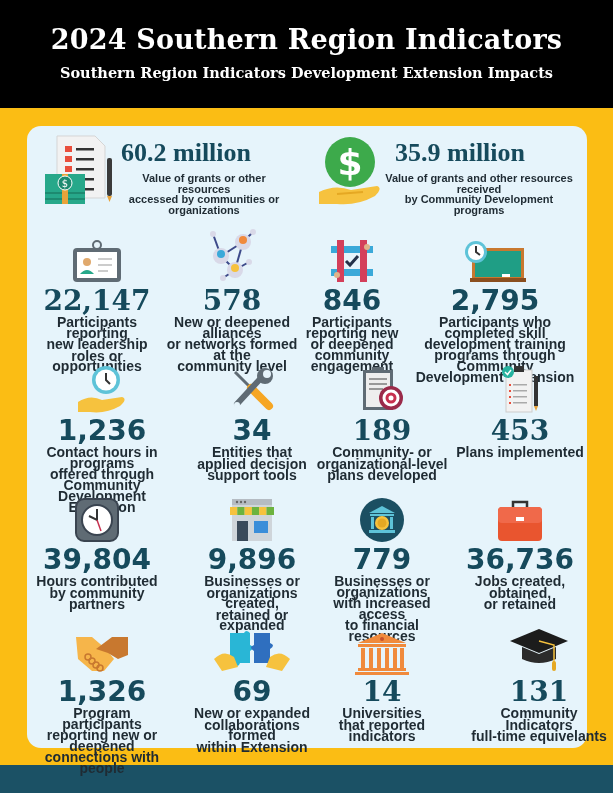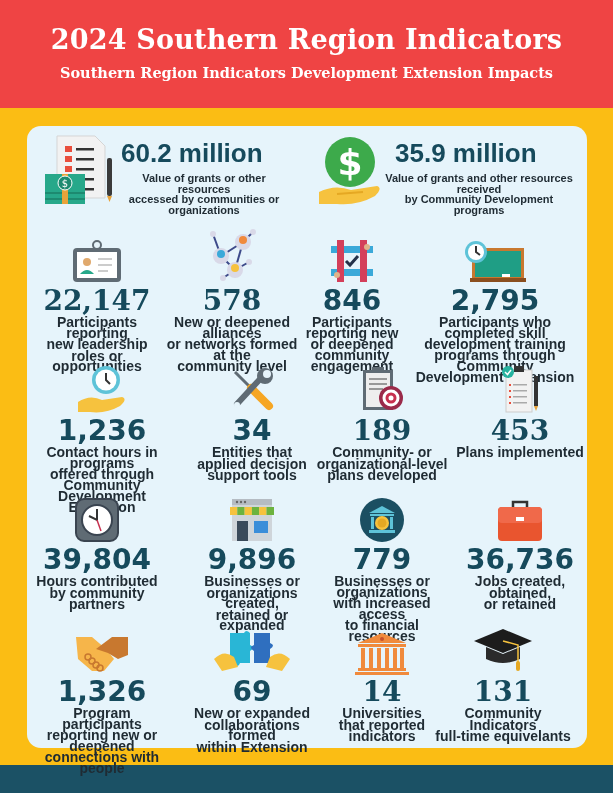--- a/index.html
+++ b/index.html
@@ -1,25 +1,25 @@
 <!DOCTYPE html>
 <html><head>
 <meta charset="utf-8">
 <style>
   * { box-sizing: border-box; margin: 0; padding: 0; }
   html, body { width: 613px; height: 793px; overflow: hidden; }
   body { background: #1b5165; font-family: "Liberation Sans", sans-serif; position: relative; }
-  .header { position: absolute; left: 0; top: 0; width: 613px; height: 108px; background: #ef4444; text-align: center; }
+  .header { position: absolute; left: 0; top: 0; width: 613px; height: 108px; background: #000000; text-align: center; }
   .title { font-family: "DejaVu Serif", serif; font-weight: bold; color: #fff; font-size: 27px; padding-top: 24px; letter-spacing: 0.2px; }
   .subtitle { font-family: "DejaVu Serif", serif; font-weight: bold; color: #fff; font-size: 14.5px; margin-top: 9px; }
   .band { position: absolute; left: 0; top: 108px; width: 613px; height: 657px; background: #fbbd14; }
   .footer { position: absolute; left: 0; top: 765px; width: 613px; height: 28px; background: #1b5165; }
   .panel { position: absolute; left: 27px; top: 126px; width: 560px; height: 622px; background: #e6f4fb; border-radius: 14px; }
   .big { position: absolute; }
-  .big .num { font-family: Liberation Sans, sans-serif; font-weight: bold; color: #164a5c; font-size: 26px; white-space: nowrap; }
+  .big .num { font-family: Liberation Serif, serif; font-weight: bold; color: #164a5c; font-size: 26px; white-space: nowrap; }
   .big .desc { font-family: "Liberation Sans", sans-serif; font-weight: bold; color: #1f2b33; font-size: 11px; line-height: 10.5px; text-align: center; }
   .cell { position: absolute; width: 140px; text-align: center; }
   .cell .icon { height: 62px; display: flex; align-items: flex-end; justify-content: center; }
   .cell .num { font-family: "DejaVu Serif", serif; font-weight: bold; color: #164a5c; font-size: 28px; line-height: 30px; margin-top: 2px; }
   .cell .num.sans { font-family: "DejaVu Sans", sans-serif; }
   .cell .desc { font-family: "Liberation Sans", sans-serif; font-weight: bold; color: #1f2b33; font-size: 14px; line-height: 10.5px; margin-top: 1px; }
   svg { display: block; }
 </style>
 </head>
 <body>
@@ -362,21 +362,21 @@
           </g>
           <rect x="4" y="37" width="48" height="3" fill="#f08a3c"></rect>
           <rect x="1" y="41" width="54" height="3" fill="#f08a3c"></rect>
         </svg>
     </div>
     <div class="num">14</div>
     <div class="desc">Universities</div>
     <div class="desc">that reported</div>
     <div class="desc">indicators</div>
   </div>
-  <div class="cell" style="left:406px;top:487px;">
+  <div class="cell" style="left:442px;top:487px;">
     <div class="icon">
       <svg width="62" height="48" viewBox="0 0 62 48">
           <path d="M2 14 L31 2 L60 14 L31 26 Z" fill="#1c1c1c"></path>
           <path d="M14 20 L14 32 Q31 40 48 32 L48 20 L31 27 Z" fill="#2b2b2b"></path>
           <path d="M31 14 L46 18 L46 36" stroke="#f6c23e" stroke-width="1.5" fill="none"></path>
           <rect x="44" y="34" width="4" height="10" rx="2" fill="#e5a823"></rect>
         </svg>
     </div>
     <div class="num">131</div>
     <div class="desc">Community</div>

